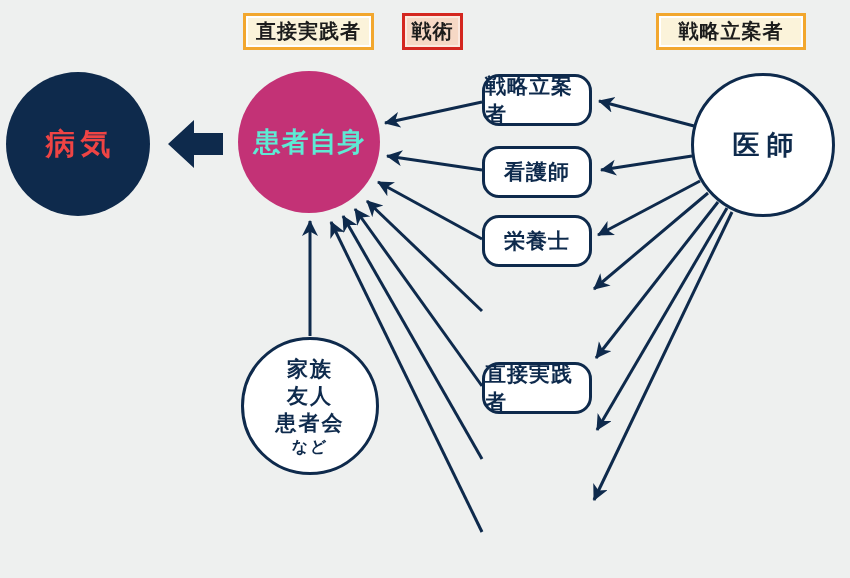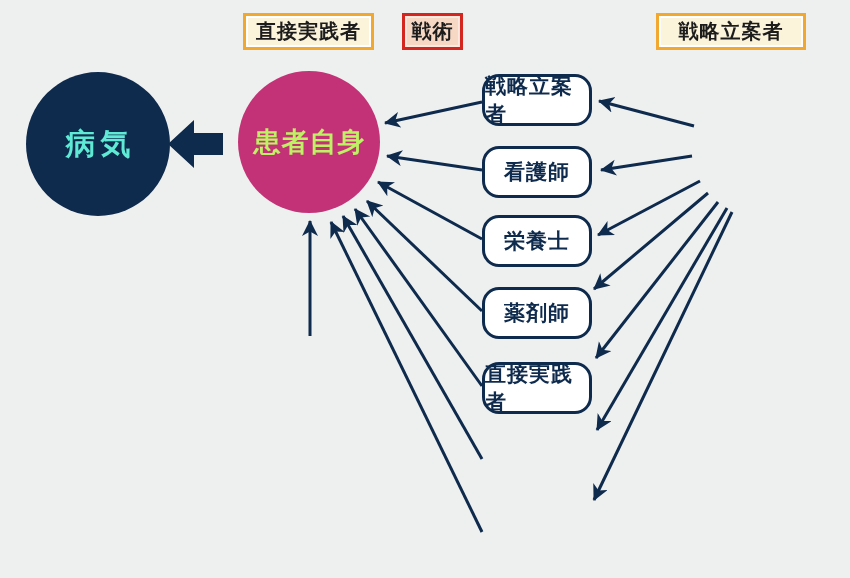--- a/index.html
+++ b/index.html
@@ -18,29 +18,29 @@
     inset: 0;
     width: 850px;
     height: 578px;
   }
 
   .node { position: absolute; display: flex; align-items: center; justify-content: center; box-sizing: border-box; }
 
   
   .circle { border-radius: 50%; }
   .disease-circle {
-    left: 26px; top: 72px; width: 144px; height: 144px;
+    left: 6px; top: 72px; width: 144px; height: 144px;
     background: #0e2a4c;
-    color: #5eead4;
+    color: #ef4444;
     font-size: 30px; font-weight: bold; letter-spacing: 5px; text-indent: 5px;
   }
   .patient-circle {
     left: 238px; top: 71px; width: 142px; height: 142px;
     background: #c33276;
-    color: #bef264;
+    color: #5eead4;
     font-size: 27px; font-weight: bold; letter-spacing: 1px; text-indent: 1px;
   }
   .doctor-circle {
     left: 691px; top: 73px; width: 144px; height: 144px;
     background: #ffffff;
     border: 3px solid #0e2a4c;
     color: #0e2a4c;
     font-size: 27px; font-weight: bold; letter-spacing: 7px; text-indent: 7px;
   }
   .family-circle {
@@ -131,31 +131,37 @@
   </div>
 
   <div class="node circle disease-circle">
     <span>病気</span>
   </div>
 
   <div class="node circle patient-circle">
     <span>患者自身</span>
   </div>
 
+  <div class="node circle doctor-circle">
+    <span>医師</span>
+  </div>
 
+  <div class="node circle family-circle">
+    <span class="fam-line">家族</span>
+    <span class="fam-line">友人</span>
+    <span class="fam-line">患者会</span>
+    <span class="fam-line-small">など</span>
+  </div>
 
   <div class="node staff-box" style="top:74px">
     <span>戦略立案者</span>
   </div>
   <div class="node staff-box" style="top:215px">
     <span>栄養士</span>
   </div>
   <div class="node staff-box" style="top:146px">
     <span>看護師</span>
   </div>
-  <div class="node staff-box" style="top:287px">
-    <span>薬剤師</span>
-  </div>
   <div class="node staff-box" style="top:362px">
     <span>直接実践者</span>
   </div>
 
 </div>
 
 </body></html>

